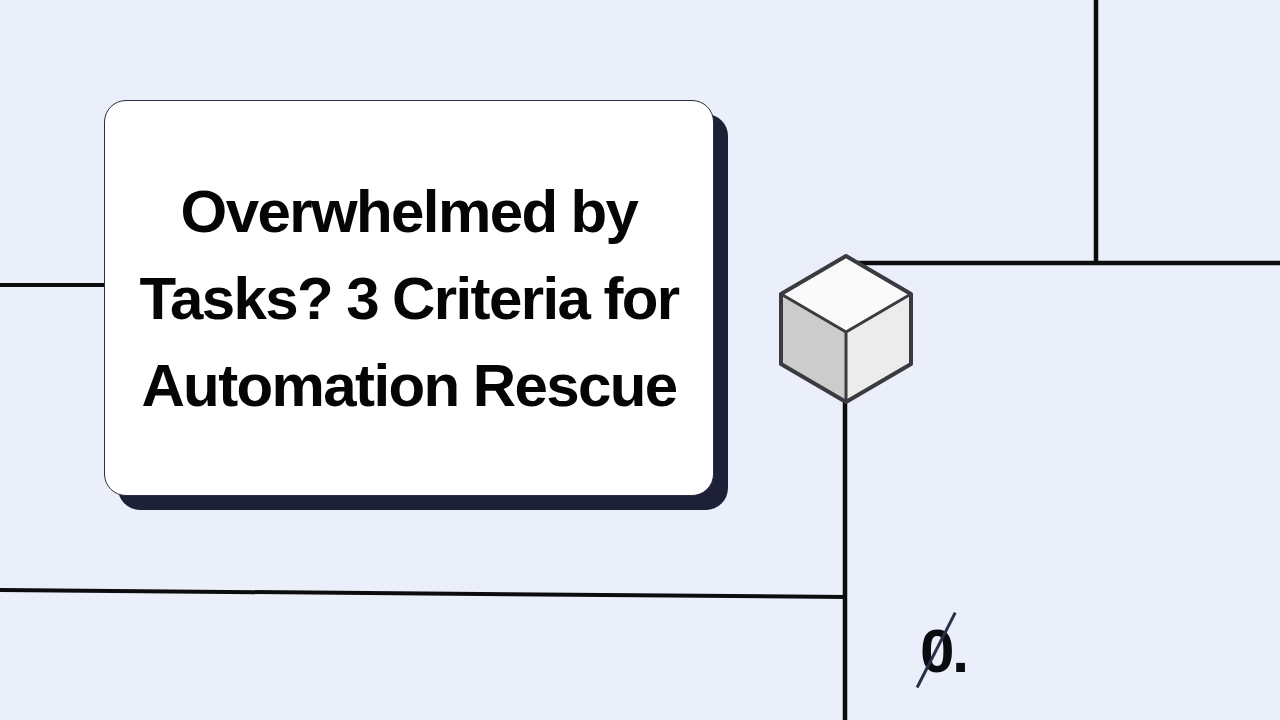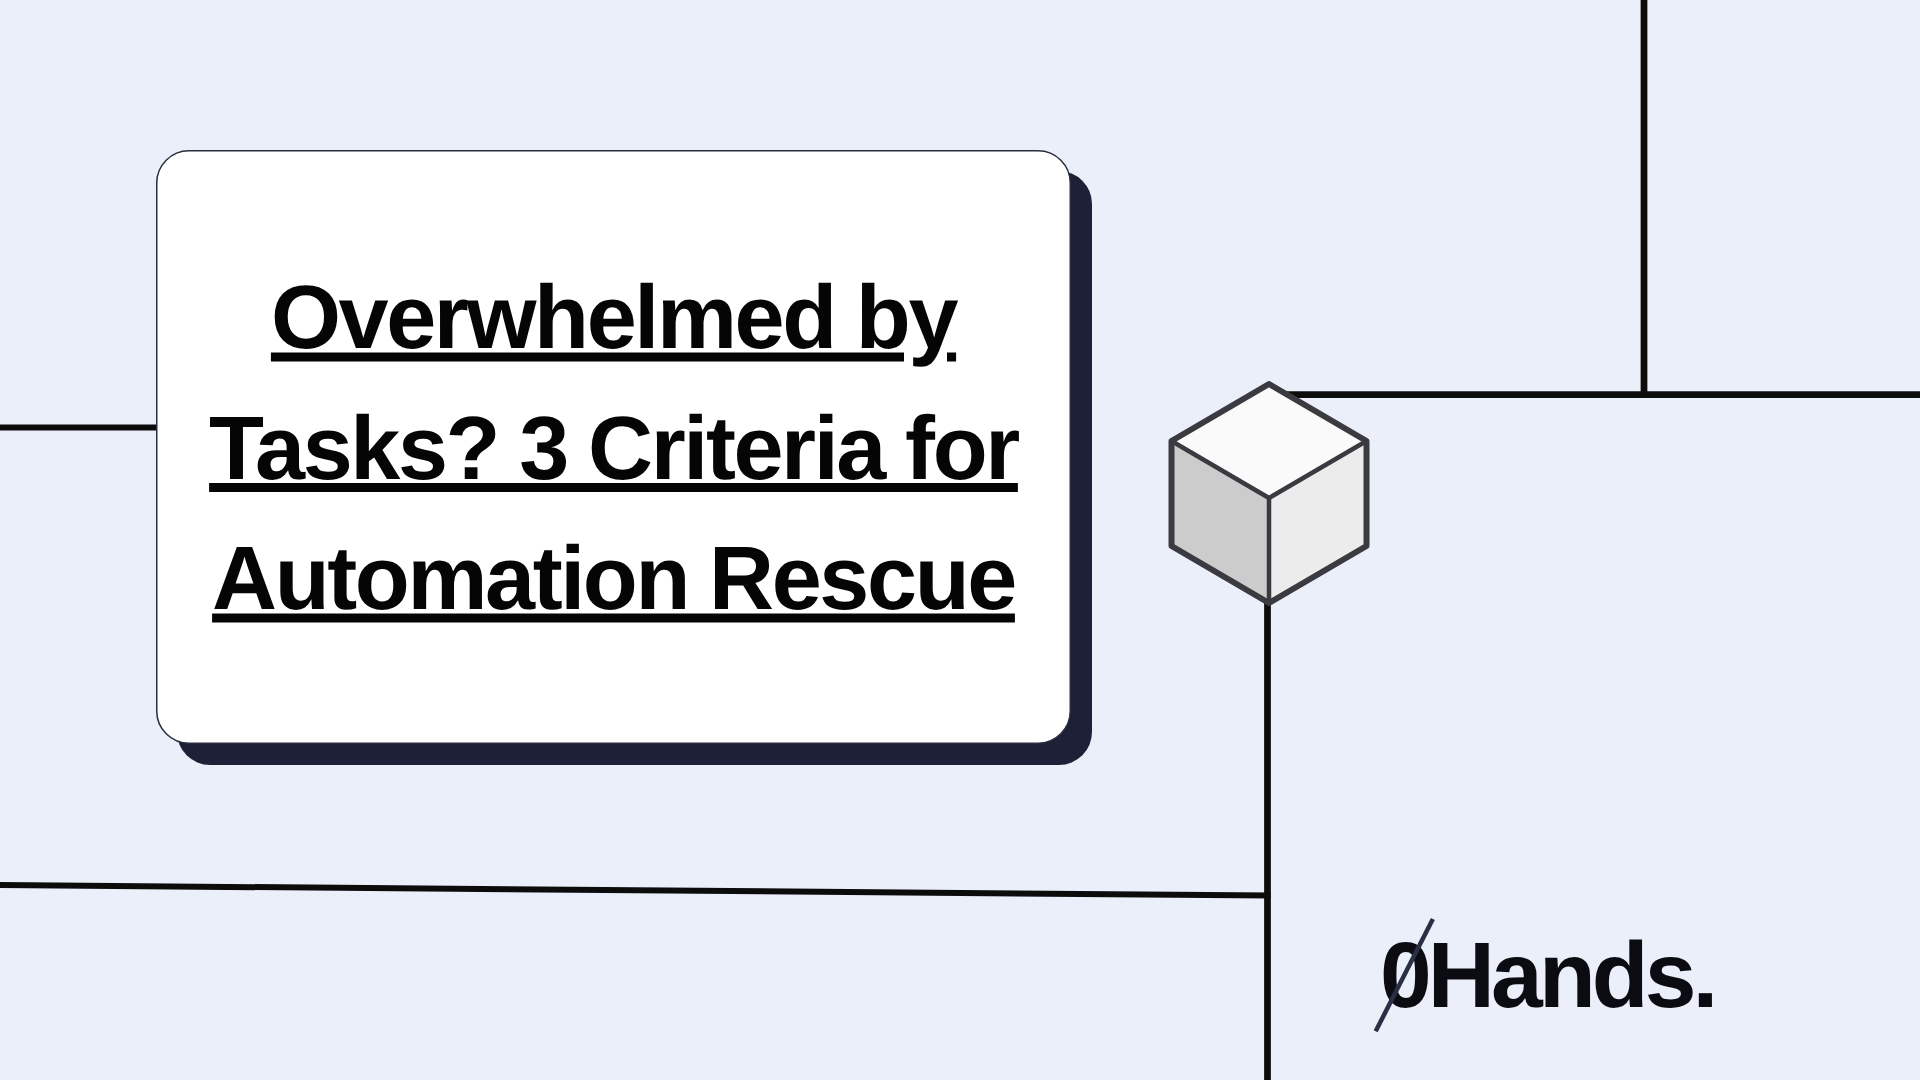--- a/index.html
+++ b/index.html
@@ -78,21 +78,20 @@
     width: 100%;
     box-sizing: border-box;
     text-align: center;
     color: #050505;
     font-family: "Liberation Sans", sans-serif;
     font-weight: 700;
     font-size: 60px;
     line-height: 87px;
     letter-spacing: -1.6px;
     word-spacing: -1px;
-    text-decoration: underline;
   }
 
   
   .logo {
     position: absolute;
     left: 920px;
     top: 614px;
     height: 72px;
     display: flex;
     align-items: center;
@@ -161,17 +160,16 @@
     <div class="card">
       <h1 class="card-title">Overwhelmed by Tasks? 3 Criteria for Automation Rescue</h1>
     </div>
   </div>
 
   <div class="logo">
     <span class="logo-zero-wrap">
       <span class="logo-zero">0</span>
       <span class="logo-slash"></span>
     </span>
-    <span class="logo-word">Hands</span>
     <span class="logo-dot">.</span>
   </div>
 
 </div>
 
 </body></html>

